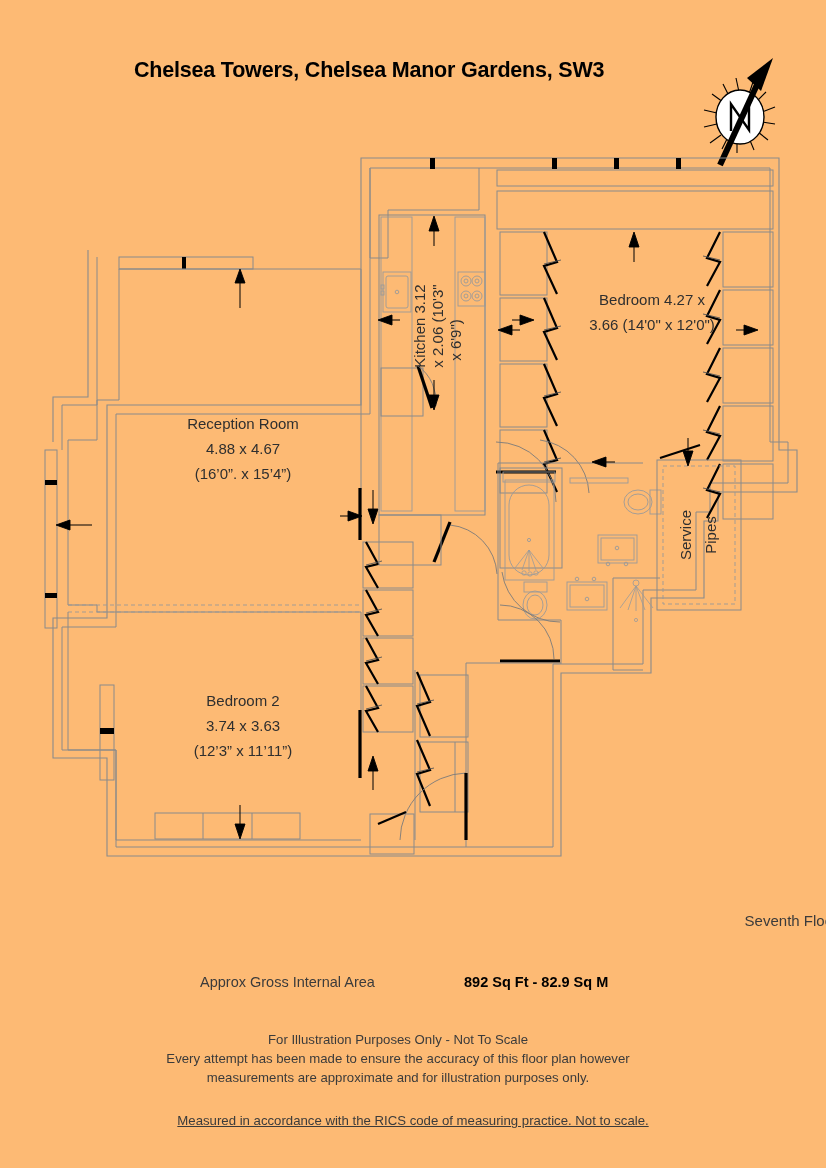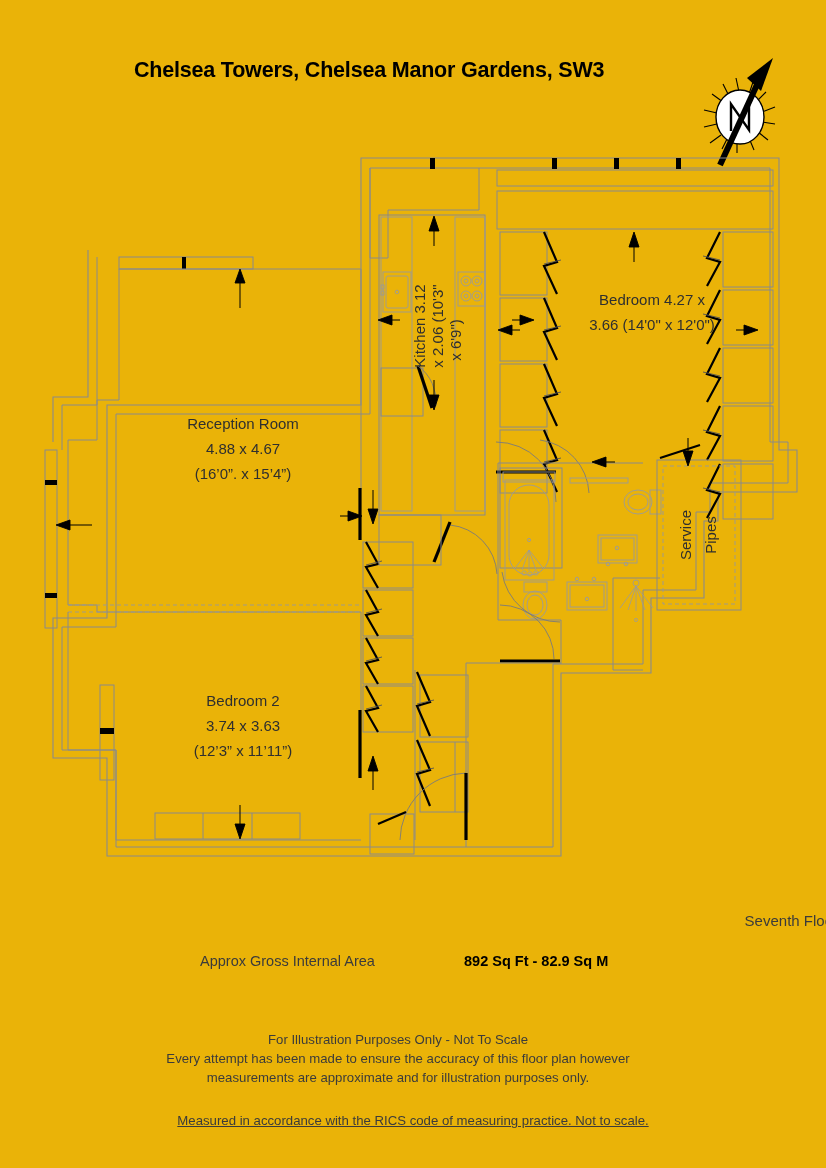--- a/index.html
+++ b/index.html
@@ -14,21 +14,21 @@
     position: relative;
     font-family: "Liberation Sans", sans-serif;
     color: #231f20;
     overflow: hidden;
   }
   .page {
     position: absolute;
     left: 0; top: 0;
     width: 826px;
     height: 1168px;
-    background: #eab308;
+    background: #fdba74;
   }
   
   .title {
     position: absolute;
     left: 134px;
     top: 58px;
     font-size: 21.5px;
     font-weight: bold;
     letter-spacing: -0.2px;
     color: #000;
@@ -55,21 +55,21 @@
     left: 12px;
     top: 912px;
     width: 826px;
     text-align: right;
     font-size: 15px;
     color: #3b3b3b;
   }
   .area-block {
     position: absolute;
     left: 200px;
-    top: 951px;
+    top: 972px;
     width: 470px;
     font-size: 14.5px;
     color: #3b3b3b;
   }
   .area-row {
     display: flex;
     line-height: 20px;
   }
   .area-label { width: 255px; }
   .area-value { font-weight: bold; color: #000; margin-left: 9px; }

